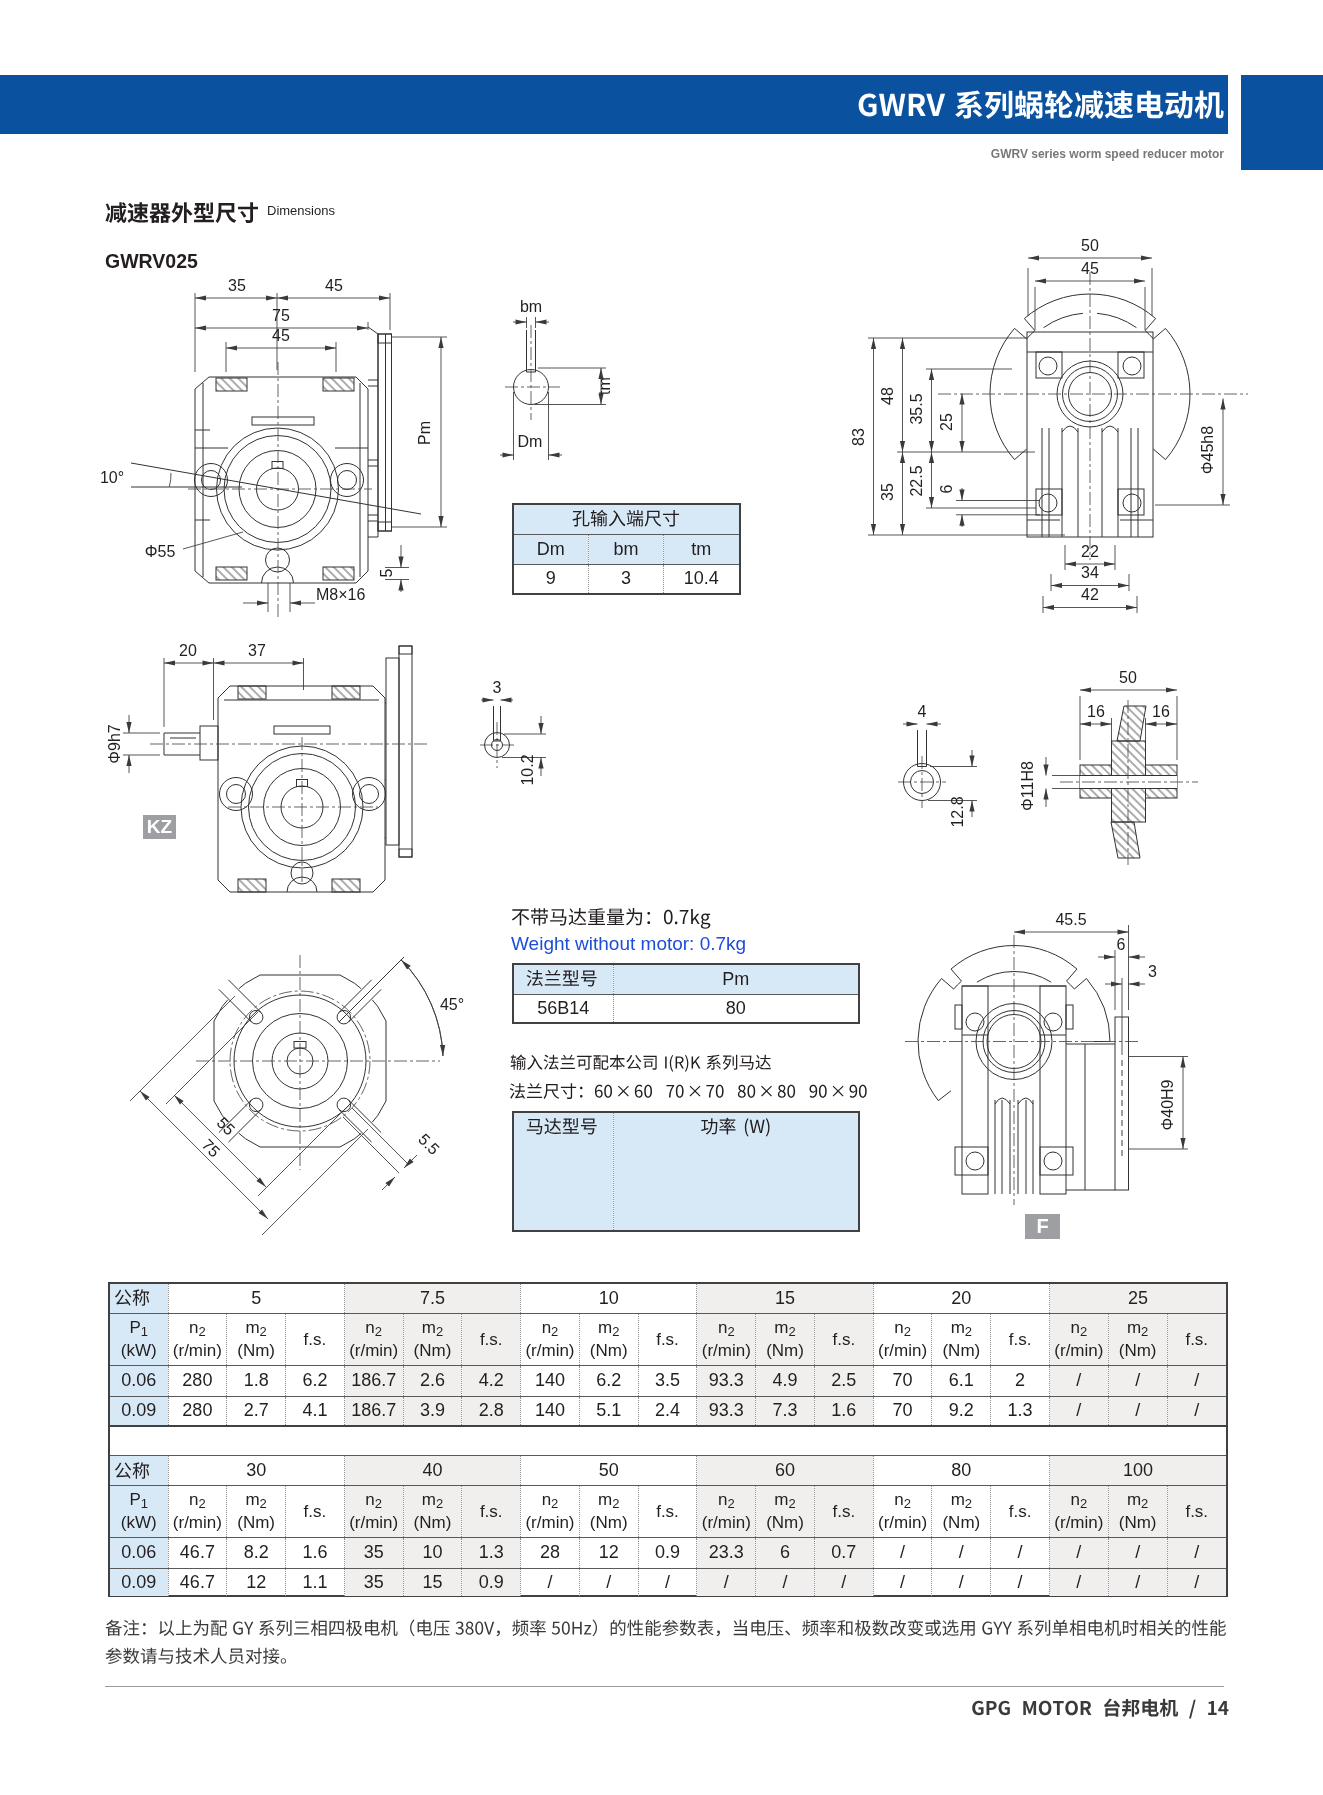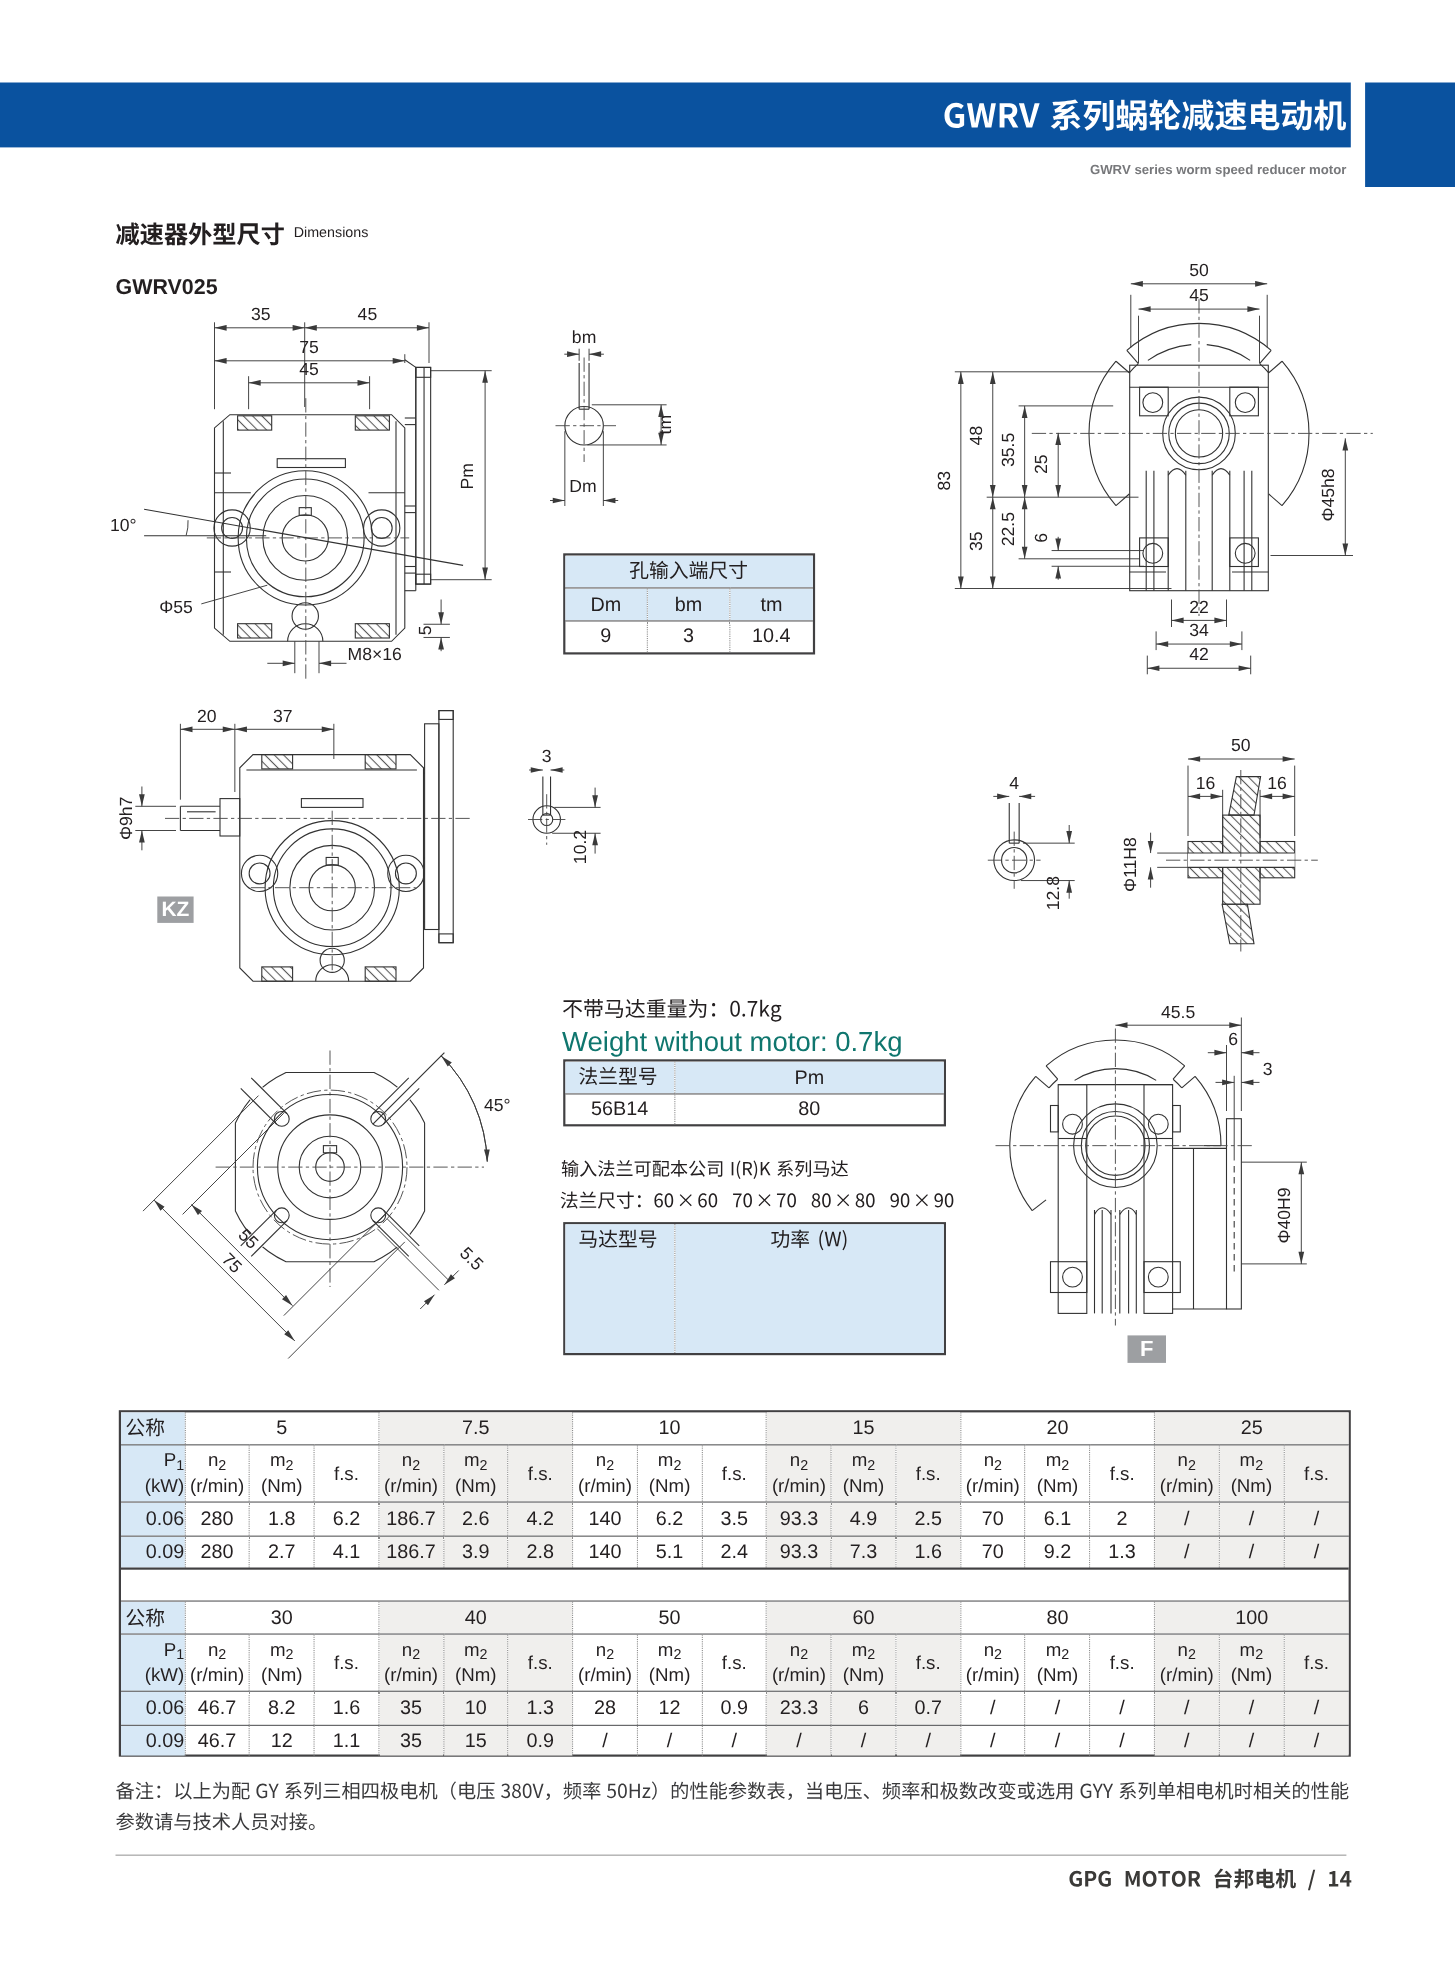--- a/index.html
+++ b/index.html
@@ -2,35 +2,35 @@
 <html><head><meta charset="utf-8"><style>
 *{margin:0;padding:0;box-sizing:border-box}
 html,body{width:1323px;height:1795px;background:#fff;font-family:"Liberation Sans",sans-serif}
 #pg{position:relative;width:1323px;height:1795px;overflow:hidden}
 .abs{position:absolute}
 #band{left:0;top:75px;width:1228px;height:59px;background:#0a529f}
 #blk{left:1241px;top:75px;width:82px;height:95px;background:#0a529f}
 #sub{right:99px;top:147px;font-size:12px;font-weight:bold;color:#77787b}
 #dims{left:267px;top:203px;font-size:13px;font-weight:normal;color:#231f20}
 #gwrv{left:105px;top:250px;font-size:19.5px;font-weight:bold;color:#231f20}
-#wt{left:511px;top:933px;font-size:25px;color:#0f766e}
+#wt{left:511px;top:933px;font-size:19px;color:#1d4ed8}
 svg text{font-family:"Liberation Sans",sans-serif}
 .s{stroke:#323232;stroke-width:1;fill:none}
 .dash{stroke:#3a3a3a;stroke-width:1;fill:none;stroke-dasharray:6 4}
 .cl{stroke:#4a4a4a;stroke-width:0.85;fill:none;stroke-dasharray:13 3 3 3}
 .dm{stroke:#383838;stroke-width:0.85;fill:none}
 .nostroke{stroke:none}
 table{border-collapse:collapse;table-layout:fixed;width:100%;height:100%}
 td{border-left:1px dotted #8c8c8c;border-top:1px solid #58595b;font-size:18px;text-align:center;color:#231f20;overflow:hidden}
 td:first-child{border-left:none}
 tr:first-child>td{border-top:none}
 .lb{background:#d7e8f6}
 .gy{background:#f0efed}
 .tw{position:absolute;border:2px solid #414042;background:#fff}
-.lft{text-align:right;padding-left:0}
+.lft{text-align:center;padding-left:0}
 .sm{font-size:13px;vertical-align:-3px}
 .hd{font-size:17px;line-height:19px}
 </style></head><body>
 <div id="pg">
 <div class="abs" id="band"></div>
     <div class="abs" id="blk"></div>
 <div class="abs" id="sub">GWRV series worm speed reducer motor</div>
 <div class="abs" id="dims">Dimensions</div>
 <div class="abs" id="gwrv">GWRV025</div>
 <div class="abs" id="wt">Weight without motor: 0.7kg</div>

